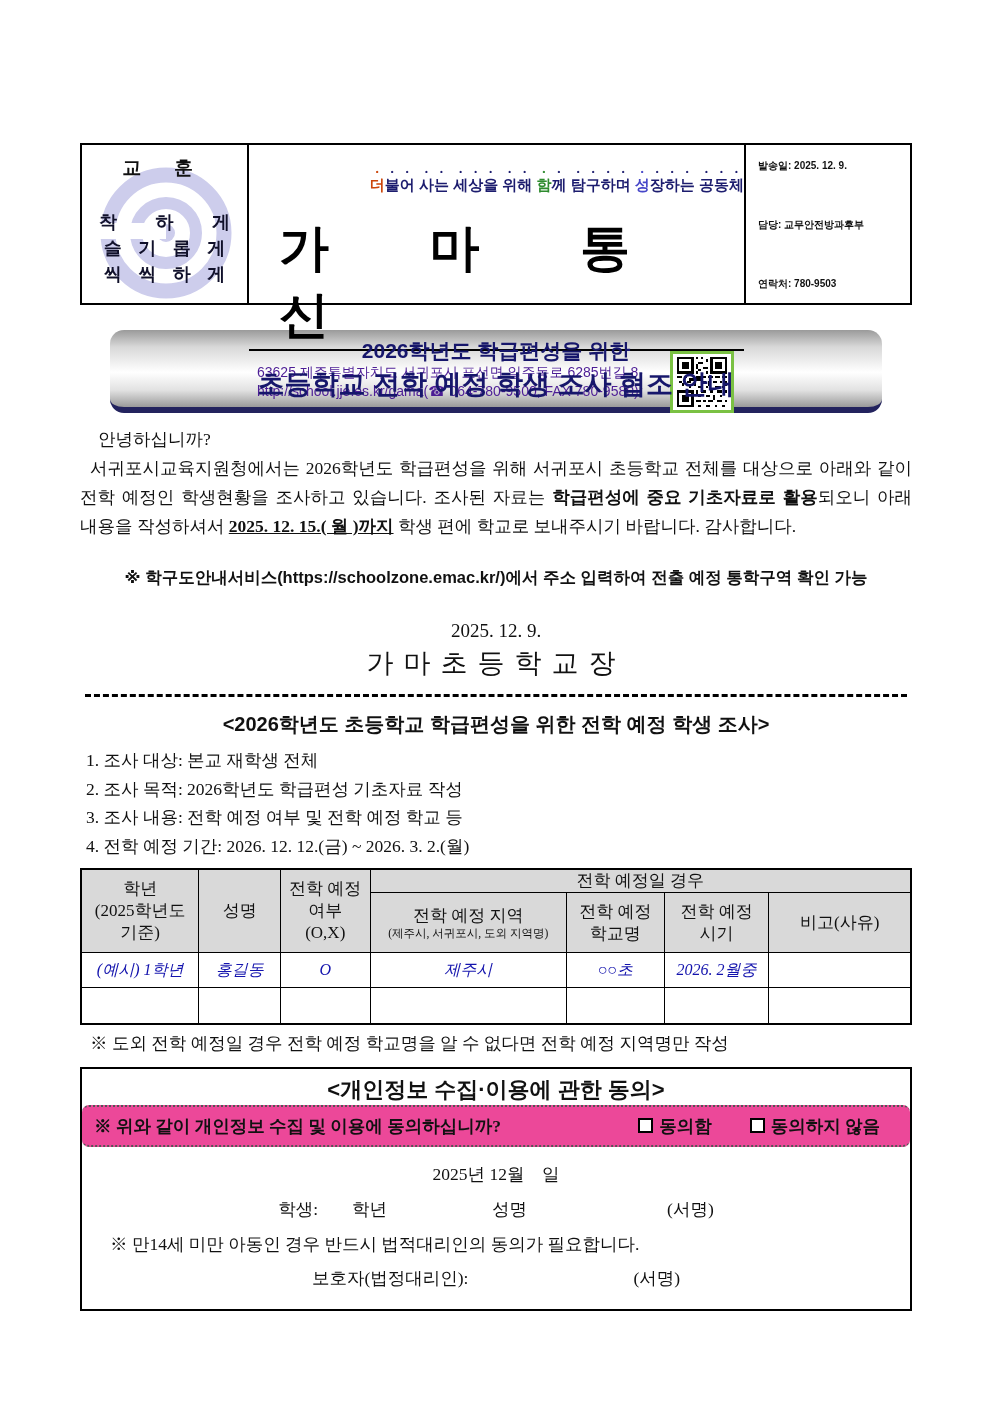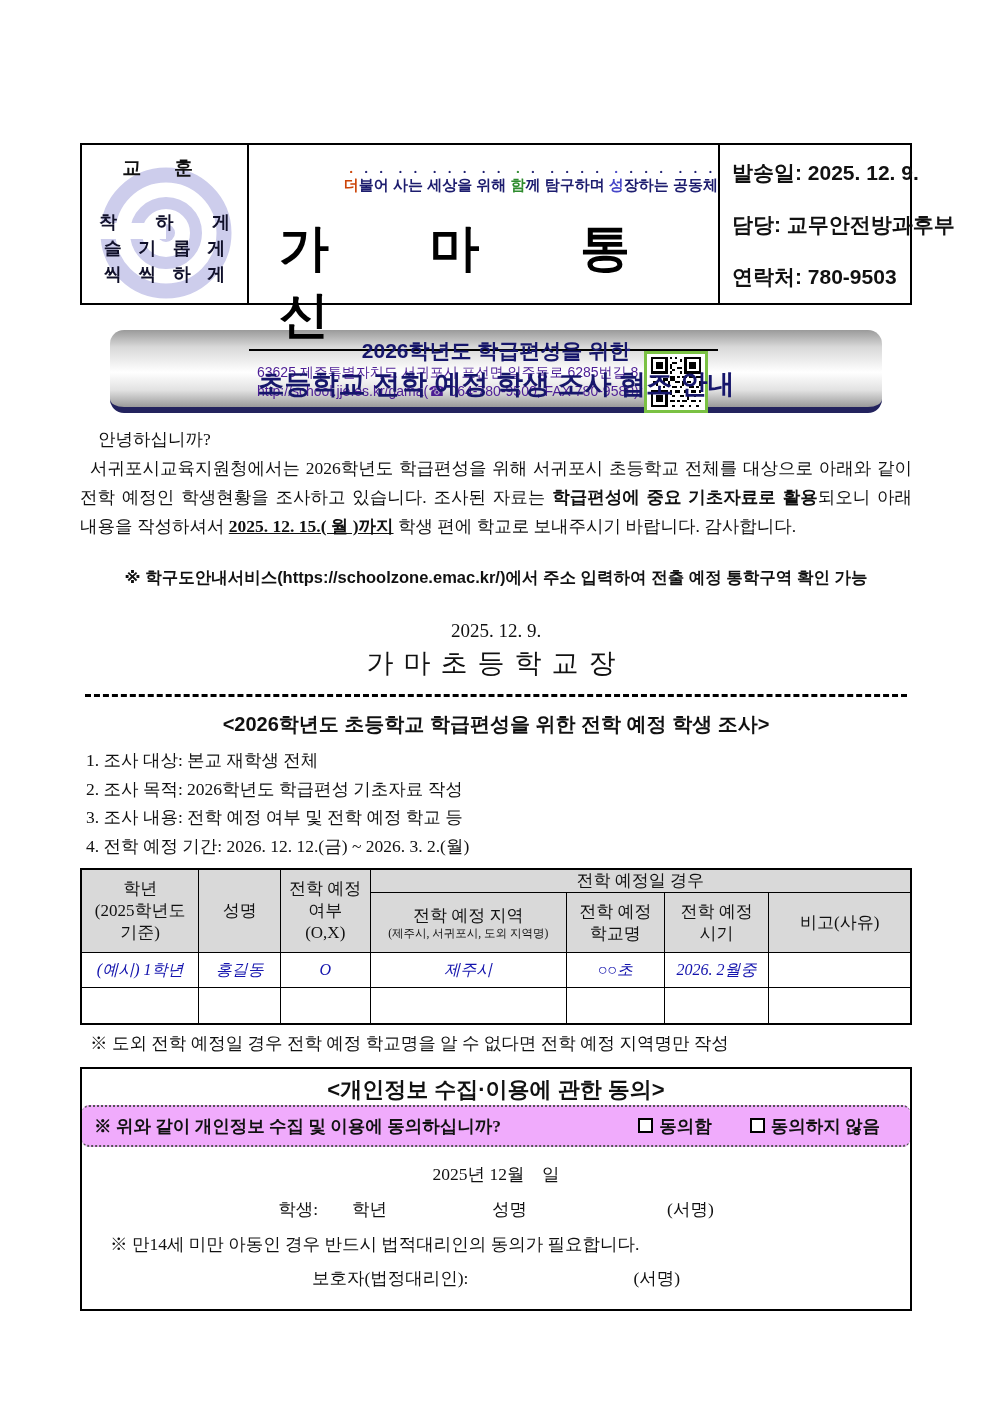--- a/index.html
+++ b/index.html
@@ -22,21 +22,21 @@
   .mast-cell { flex:1; border-right:2px solid #000; display:flex; flex-direction:column; }
   .slogan { text-align:right; padding-top:5px; font-family:"Liberation Sans","DejaVu Sans",sans-serif; font-weight:bold; font-size:15px; white-space:pre; }
   .slogan span { -webkit-text-emphasis:dot; -webkit-text-emphasis-position:over right; }
   .sl-n{ color:#1c1c6e; } .sl-r{ color:#cc4408; } .sl-g{ color:#2e8b2e; } .sl-b{ color:#4646c8; }
   .grad-bar { height:6px; margin:3px 60px 0 55px; background:linear-gradient(to right,#55077e,#7a1fa8 18%,#a75cc0 50%,#dcc2e8 78%,#ffffff); }
   .paper-title { flex:1; display:flex; align-items:center; justify-content:center; font-size:50px; font-weight:bold; letter-spacing:44px; padding-left:30px; color:#000; }
   .addr-row { border-top:2px solid #000; height:72px; display:flex; align-items:center; padding:0 6px 0 8px; }
   .addr-text { flex:1; font-family:Liberation Sans, sans-serif; font-size:14px; line-height:19px; color:#4c1d95; }
   .qr-wrap { width:64px; height:62px; border:3px solid #7ac143; background:#fff; padding:3px; margin-right:4px; }
 
-  .info-cell { width:190px; padding:14px 26px 12px 12px; display:flex; flex-direction:column; justify-content:space-between; font-family:"Liberation Sans","DejaVu Sans",sans-serif; font-weight:bold; font-size:21px; color:#111; }
+  .info-cell { width:164px; padding:14px 26px 12px 12px; display:flex; flex-direction:column; justify-content:space-between; font-family:"Liberation Sans","DejaVu Sans",sans-serif; font-weight:bold; font-size:10px; color:#111; }
   .info-cell .row { white-space:nowrap; }
 
   
   .banner { margin:25px 30px 0 30px; border-radius:14px; text-align:center; padding:7px 0 5px 0;
             background:linear-gradient(180deg,#9a9a9a 0%,#d8d8d8 22%,#ffffff 55%,#e2e2e2 78%,#9a9a9a 100%);
             border-bottom:6px solid #23235e; }
   .banner .l1 { font-family:"Liberation Sans","DejaVu Sans",sans-serif; font-weight:bold; font-size:21px; color:#16166b; }
   .banner .l2 { font-family:"Liberation Sans","DejaVu Sans",sans-serif; font-weight:bold; font-size:27px; color:#16166b; margin-top:1px; }
 
   
@@ -61,21 +61,21 @@
   .row-example td { height:35px; color:#1313ad; font-style:italic; font-size:16px; }
   .row-empty td { height:36px; }
   .table-note { margin-top:6px; font-size:17.5px; padding-left:10px; word-break:keep-all; }
 
   
   .consent-box { margin-top:12px; border:2px solid #000; }
   .consent-title { text-align:center; font-family:"Liberation Sans","DejaVu Sans",sans-serif; font-weight:bold; font-size:22px; padding-top:6px; }
   .consent-bullets { padding:6px 12px 8px 14px; font-family:"Liberation Sans","DejaVu Sans",sans-serif; font-size:16px; }
   .bullet-line { line-height:31px; word-break:keep-all; }
   .bullet-line::before { content:"\2022"; font-size:18px; margin-right:7px; }
-  .consent-q { display:flex; align-items:center; background:#f0abfc; border-top:2px dotted #555; border-bottom:2px dotted #555; padding:7px 30px 7px 12px; font-weight:bold; font-size:17.5px;border-radius:7px; }
+  .consent-q { display:flex; align-items:center; background:#ec4899; border-top:2px dotted #555; border-bottom:2px dotted #555; padding:7px 30px 7px 12px; font-weight:bold; font-size:17.5px;border-radius:7px; }
   .consent-q .question { white-space:nowrap; }
   .chk-group { display:flex; align-items:center; white-space:nowrap; }
   .chk-group.first { margin-left:auto; }
   .chk-group.second { margin-left:38px; }
   .checkbox { width:15px; height:15px; border:2px solid #000; display:inline-block; margin-right:6px; background:#fff; }
   .consent-sign { padding:10px 14px 14px 14px; font-size:17.5px; }
   .line-center { text-align:center; white-space:pre; line-height:34px; }
   .student-row { display:flex; justify-content:center; line-height:36px; }
   .student-row .gap-a { margin-left:34px; } .student-row .gap-b { margin-left:105px; } .student-row .gap-c { margin-left:140px; }
   .note-line { line-height:34px; padding-left:14px; word-break:keep-all; }

